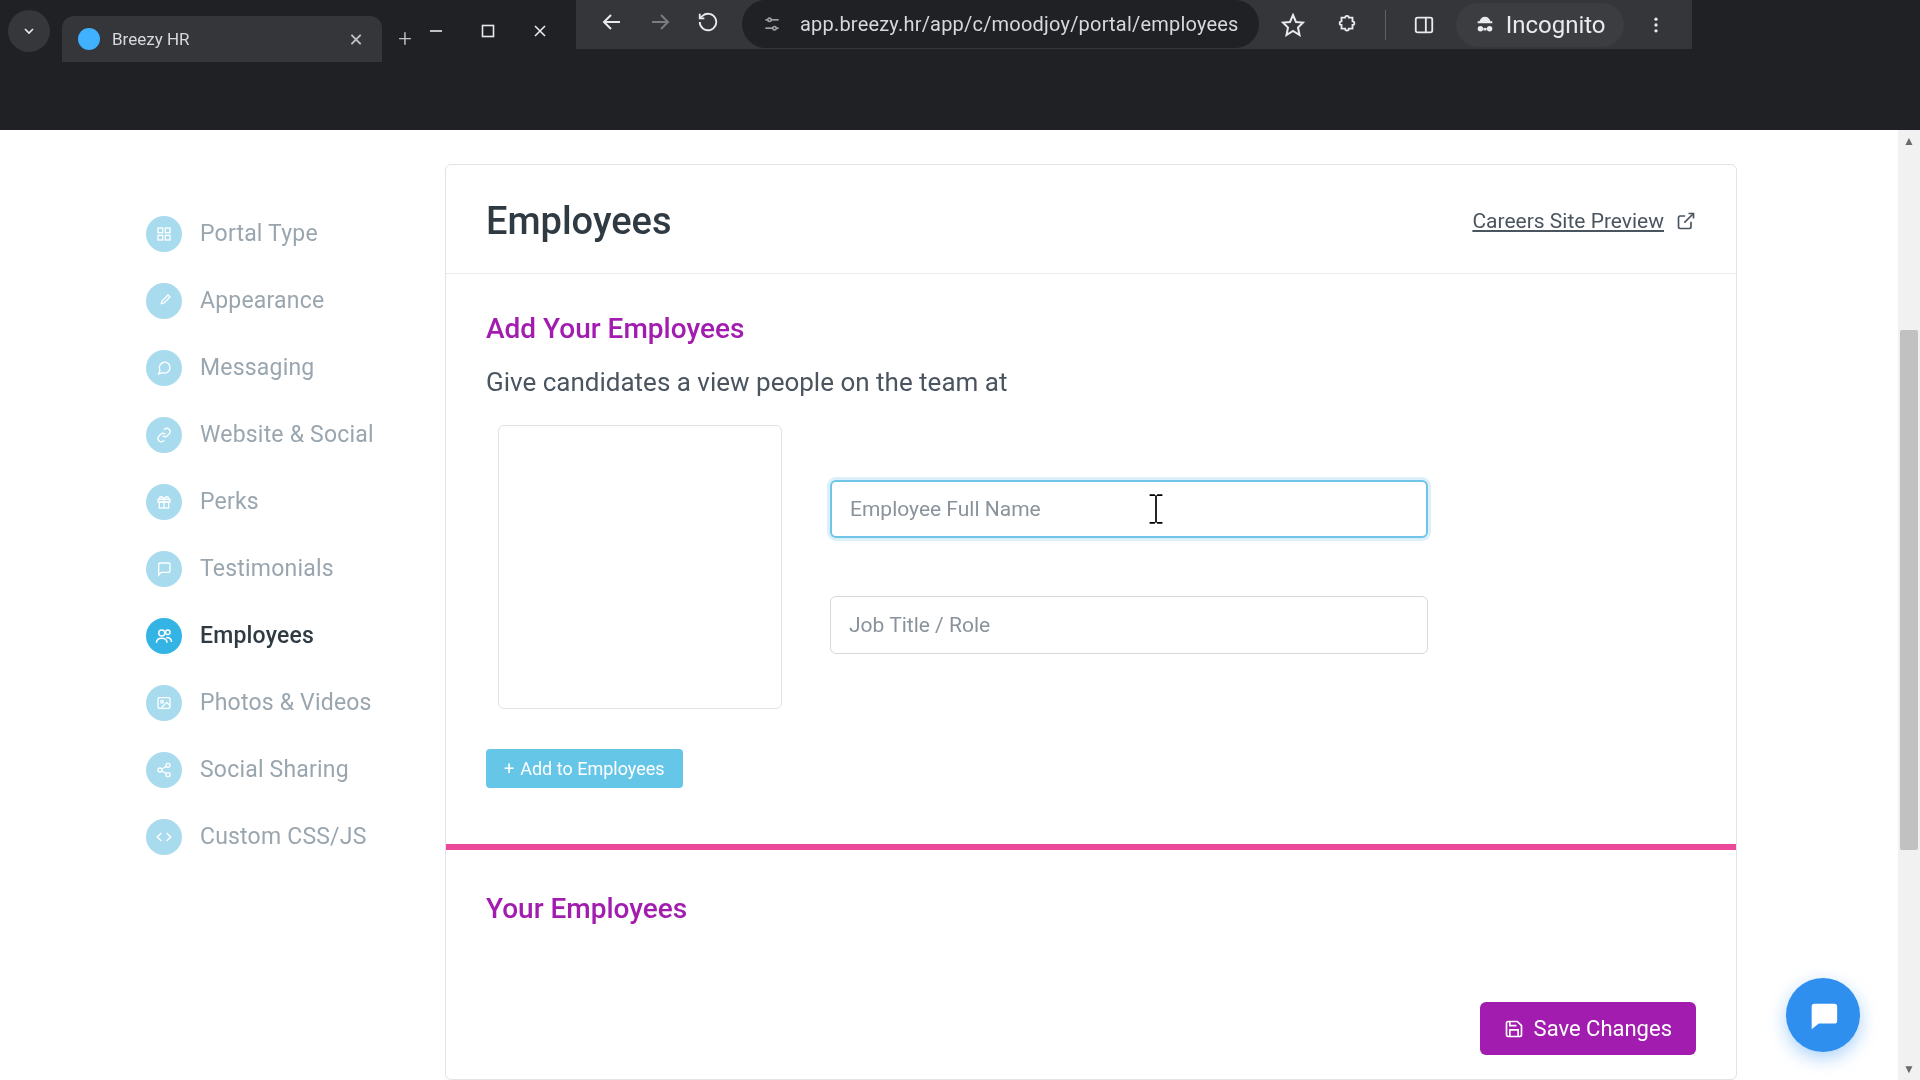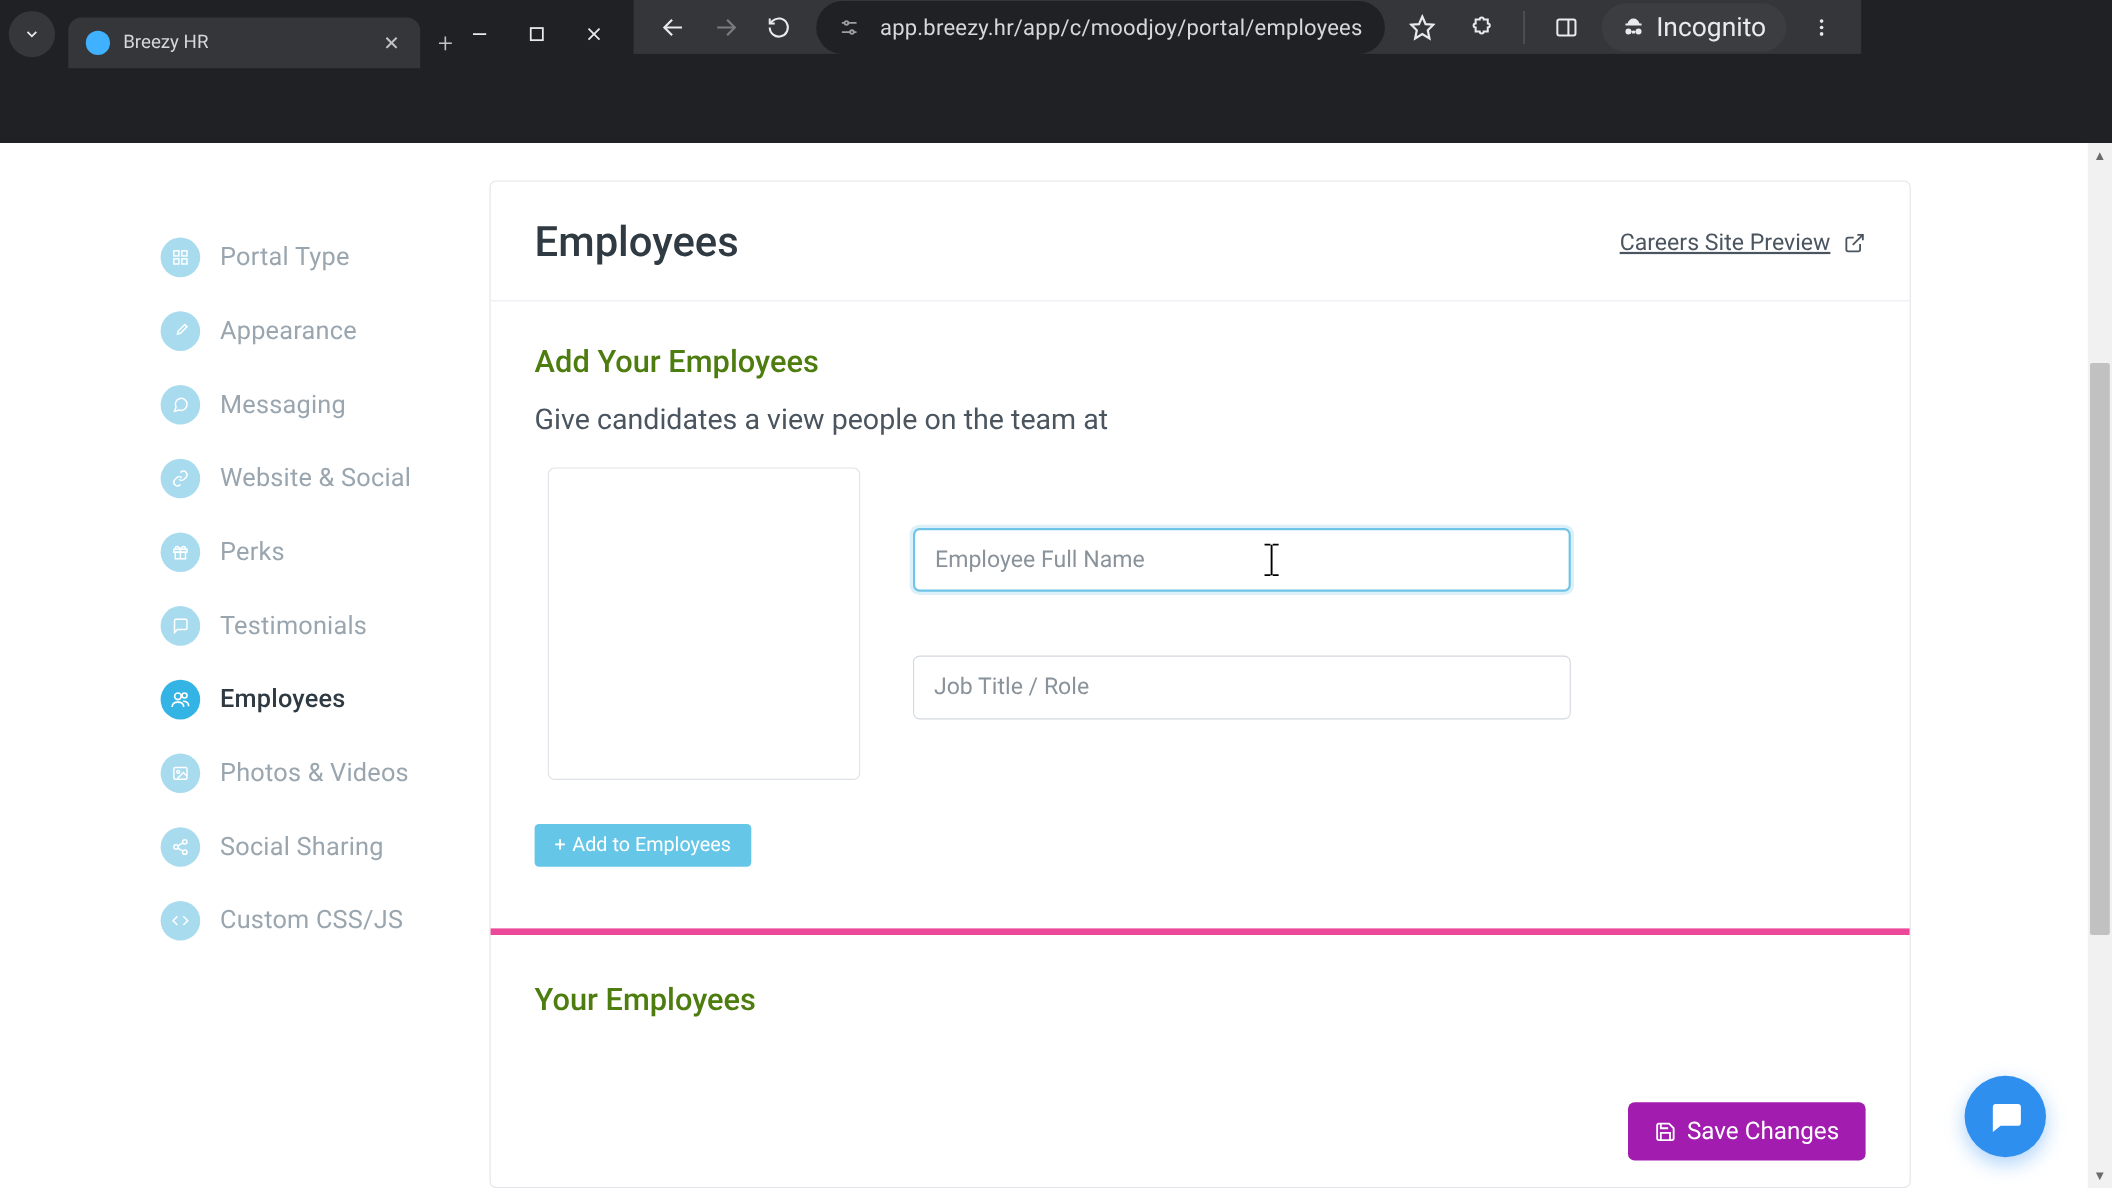--- a/index.html
+++ b/index.html
@@ -91,21 +91,20 @@
     }
     .window-controls span {
       color: #e8eaed;
       font-size: 16px;
     }
 
     .toolbar {
       height: 49px;
       background: #35363a;
       display: flex;
-      align-items: center;
       padding: 0 14px;
       gap: 4px;
     }
     .nav-btn {
       width: 44px;
       height: 44px;
       display: flex;
       align-items: center;
       justify-content: center;
       color: #e8eaed;
@@ -268,21 +267,21 @@
       font-size: 21px;
       text-decoration: underline;
       cursor: pointer;
     }
 
     .section {
       padding: 38px 40px 8px 40px;
     }
     .section-title {
       font-size: 28px;
-      color: #4d7c0f;
+      color: #a21caf;
       font-weight: 500;
       margin-bottom: 22px;
     }
     .section-desc {
       font-size: 26px;
       color: #4a5560;
       margin-bottom: 28px;
     }
 
     .form-row {

